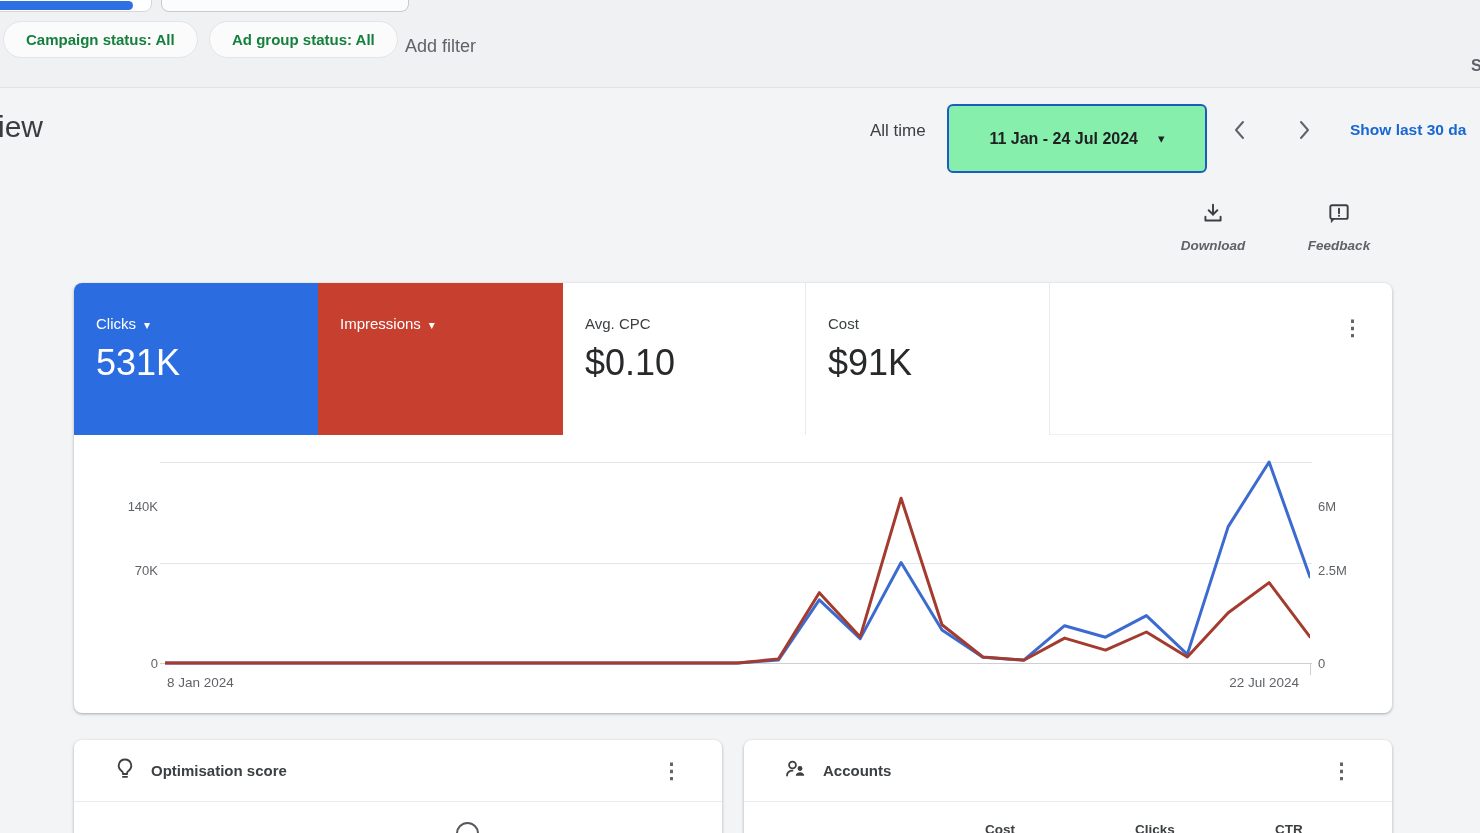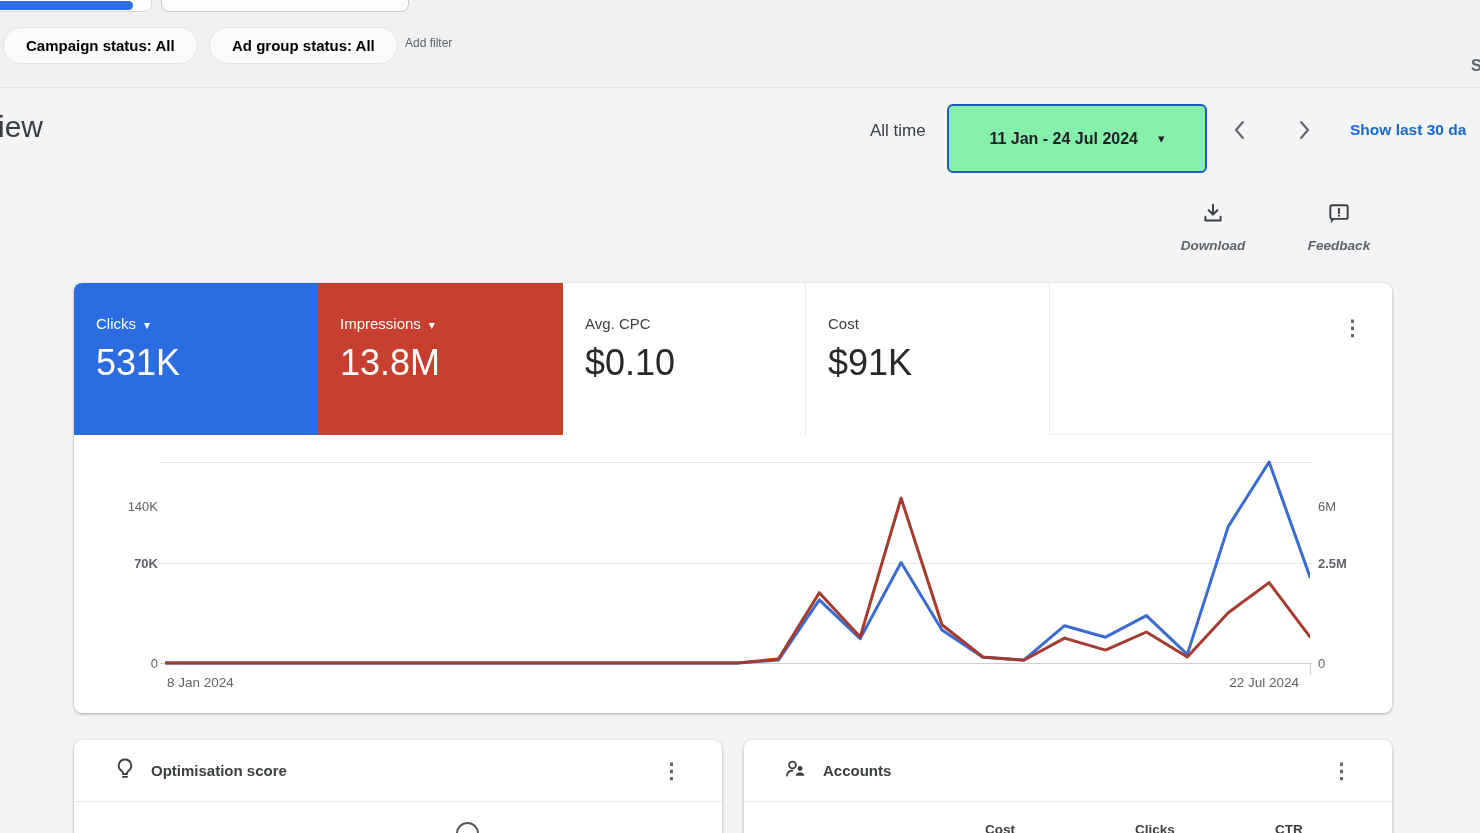--- a/index.html
+++ b/index.html
@@ -13,26 +13,26 @@
   }
   
   .topbar { position:absolute; left:0; top:0; width:1480px; height:88px;
             background:#f0f1f3; border-bottom:1px solid #e1e3e6; }
   .top-cut-control-left { position:absolute; left:-24px; top:-22px; width:176px; height:34px;
             background:#ffffff; border:1px solid #d5d7da; border-radius:8px; }
   .top-cut-blue-bar { position:absolute; left:-12px; top:1px; width:145px; height:9px;
             background:#2f6fe4; border-radius:6px; }
   .top-cut-control-right { position:absolute; left:161px; top:-22px; width:248px; height:34px;
             background:#fbfcfd; border:1px solid #c7c9cd; border-radius:8px; }
-  .chip { position:absolute; top:27px; height:37px; display:flex; align-items:center;
+  .chip { position:absolute; top:21px; height:37px; display:flex; align-items:center;
           padding:0 22px; background:#fbfbfc; border:1px solid #e3e4e8; border-radius:19px;
-          font-size:15px; font-weight:700; color:#000000; white-space:nowrap; }
+          font-size:15px; font-weight:700; color:#15803d; white-space:nowrap; }
   .chip1 { left:3px; }
   .chip2 { left:209px; }
-  .add-filter { position:absolute; left:405px; top:36px; font-size:12px; color:#5f6368; }
+  .add-filter { position:absolute; left:405px; top:36px; font-size:18px; color:#5f6368; }
   .partial-s { position:absolute; left:1471px; top:57px; font-size:16px; font-weight:700; color:#5f6368; }
 
   
   .page-title { position:absolute; left:-2px; top:110px; font-size:30px; color:#3a3d40; }
   .time-label { position:absolute; left:870px; top:121px; font-size:17px; font-weight:500; color:#3c4043; }
   .date-box { position:absolute; left:947px; top:104px; width:260px; height:69px;
               background:#86efac; border:2px solid #1d5bbf; border-radius:6px;
               display:flex; align-items:center; justify-content:center; cursor:pointer; }
   .date-box .date-text { font-size:16px; font-weight:700; color:#202124; }
   .date-box .caret { font-size:13px; color:#202124; margin-left:20px; }
@@ -68,21 +68,21 @@
   .kebab-chart { position:absolute; left:1268px; top:32px; }
 
   
   .gridline { position:absolute; left:86px; width:1152px; height:1px; background:#e5e6e8; }
   .grid-140 { top:179px; } .grid-70 { top:280px; }
   .grid-0 { top:380px; background:#cdcfd2; }
   .end-tick { position:absolute; left:1236px; top:380px; width:1px; height:12px; background:#cdcfd2; }
   .ytick { position:absolute; font-size:13px; color:#5f6368; }
   .ytick-l { left:28px; width:56px; text-align:right; }
   .ytick-r { left:1244px; width:50px; text-align:left; }
-  .yt-0 { top:184px;margin-top:32px; } .yt-1 { top:273px;font-weight:bold; } .yt-2 { top:373px; }
+  .yt-0 { top:184px;margin-top:32px; } .yt-1 { top:280px; } .yt-2 { top:373px; }
   .xtick { position:absolute; top:392px; font-size:13.5px; color:#5f6368; }
   .xtick-start { left:93px; }
   .xtick-end { left:1125px; width:100px; text-align:right; }
   .chart-lines { position:absolute; left:91px; top:174px; width:1145px; height:215px; }
 
   
   .bottom-card { position:absolute; top:740px; width:648px; height:140px;
                  background:#fff; border-radius:8px; overflow:hidden;
                  box-shadow:0 1px 2px rgba(60,64,67,.25), 0 1px 3px 1px rgba(60,64,67,.12); }
   .card-opt { left:74px; } .card-acc { left:744px; }
@@ -161,21 +161,20 @@
 
 <div class="chart-card">
 
   <div class="score-strip">
     <div class="scorebox sb-clicks">
       <span class="sb-label">Clicks</span><span class="sb-caret">▾</span>
       <div class="sb-value">531K</div>
     </div>
     <div class="scorebox sb-impr">
       <span class="sb-label">Impressions</span><span class="sb-caret">▾</span>
-      <div class="sb-value">13.8M</div>
     </div>
     <div class="scorebox sb-cpc">
       <span class="sb-label">Avg. CPC</span>
       <div class="sb-value">$0.10</div>
     </div>
     <div class="scorebox sb-cost">
       <span class="sb-label">Cost</span>
       <div class="sb-value">$91K</div>
     </div>
     <div class="kebab kebab-chart">⋮</div>

